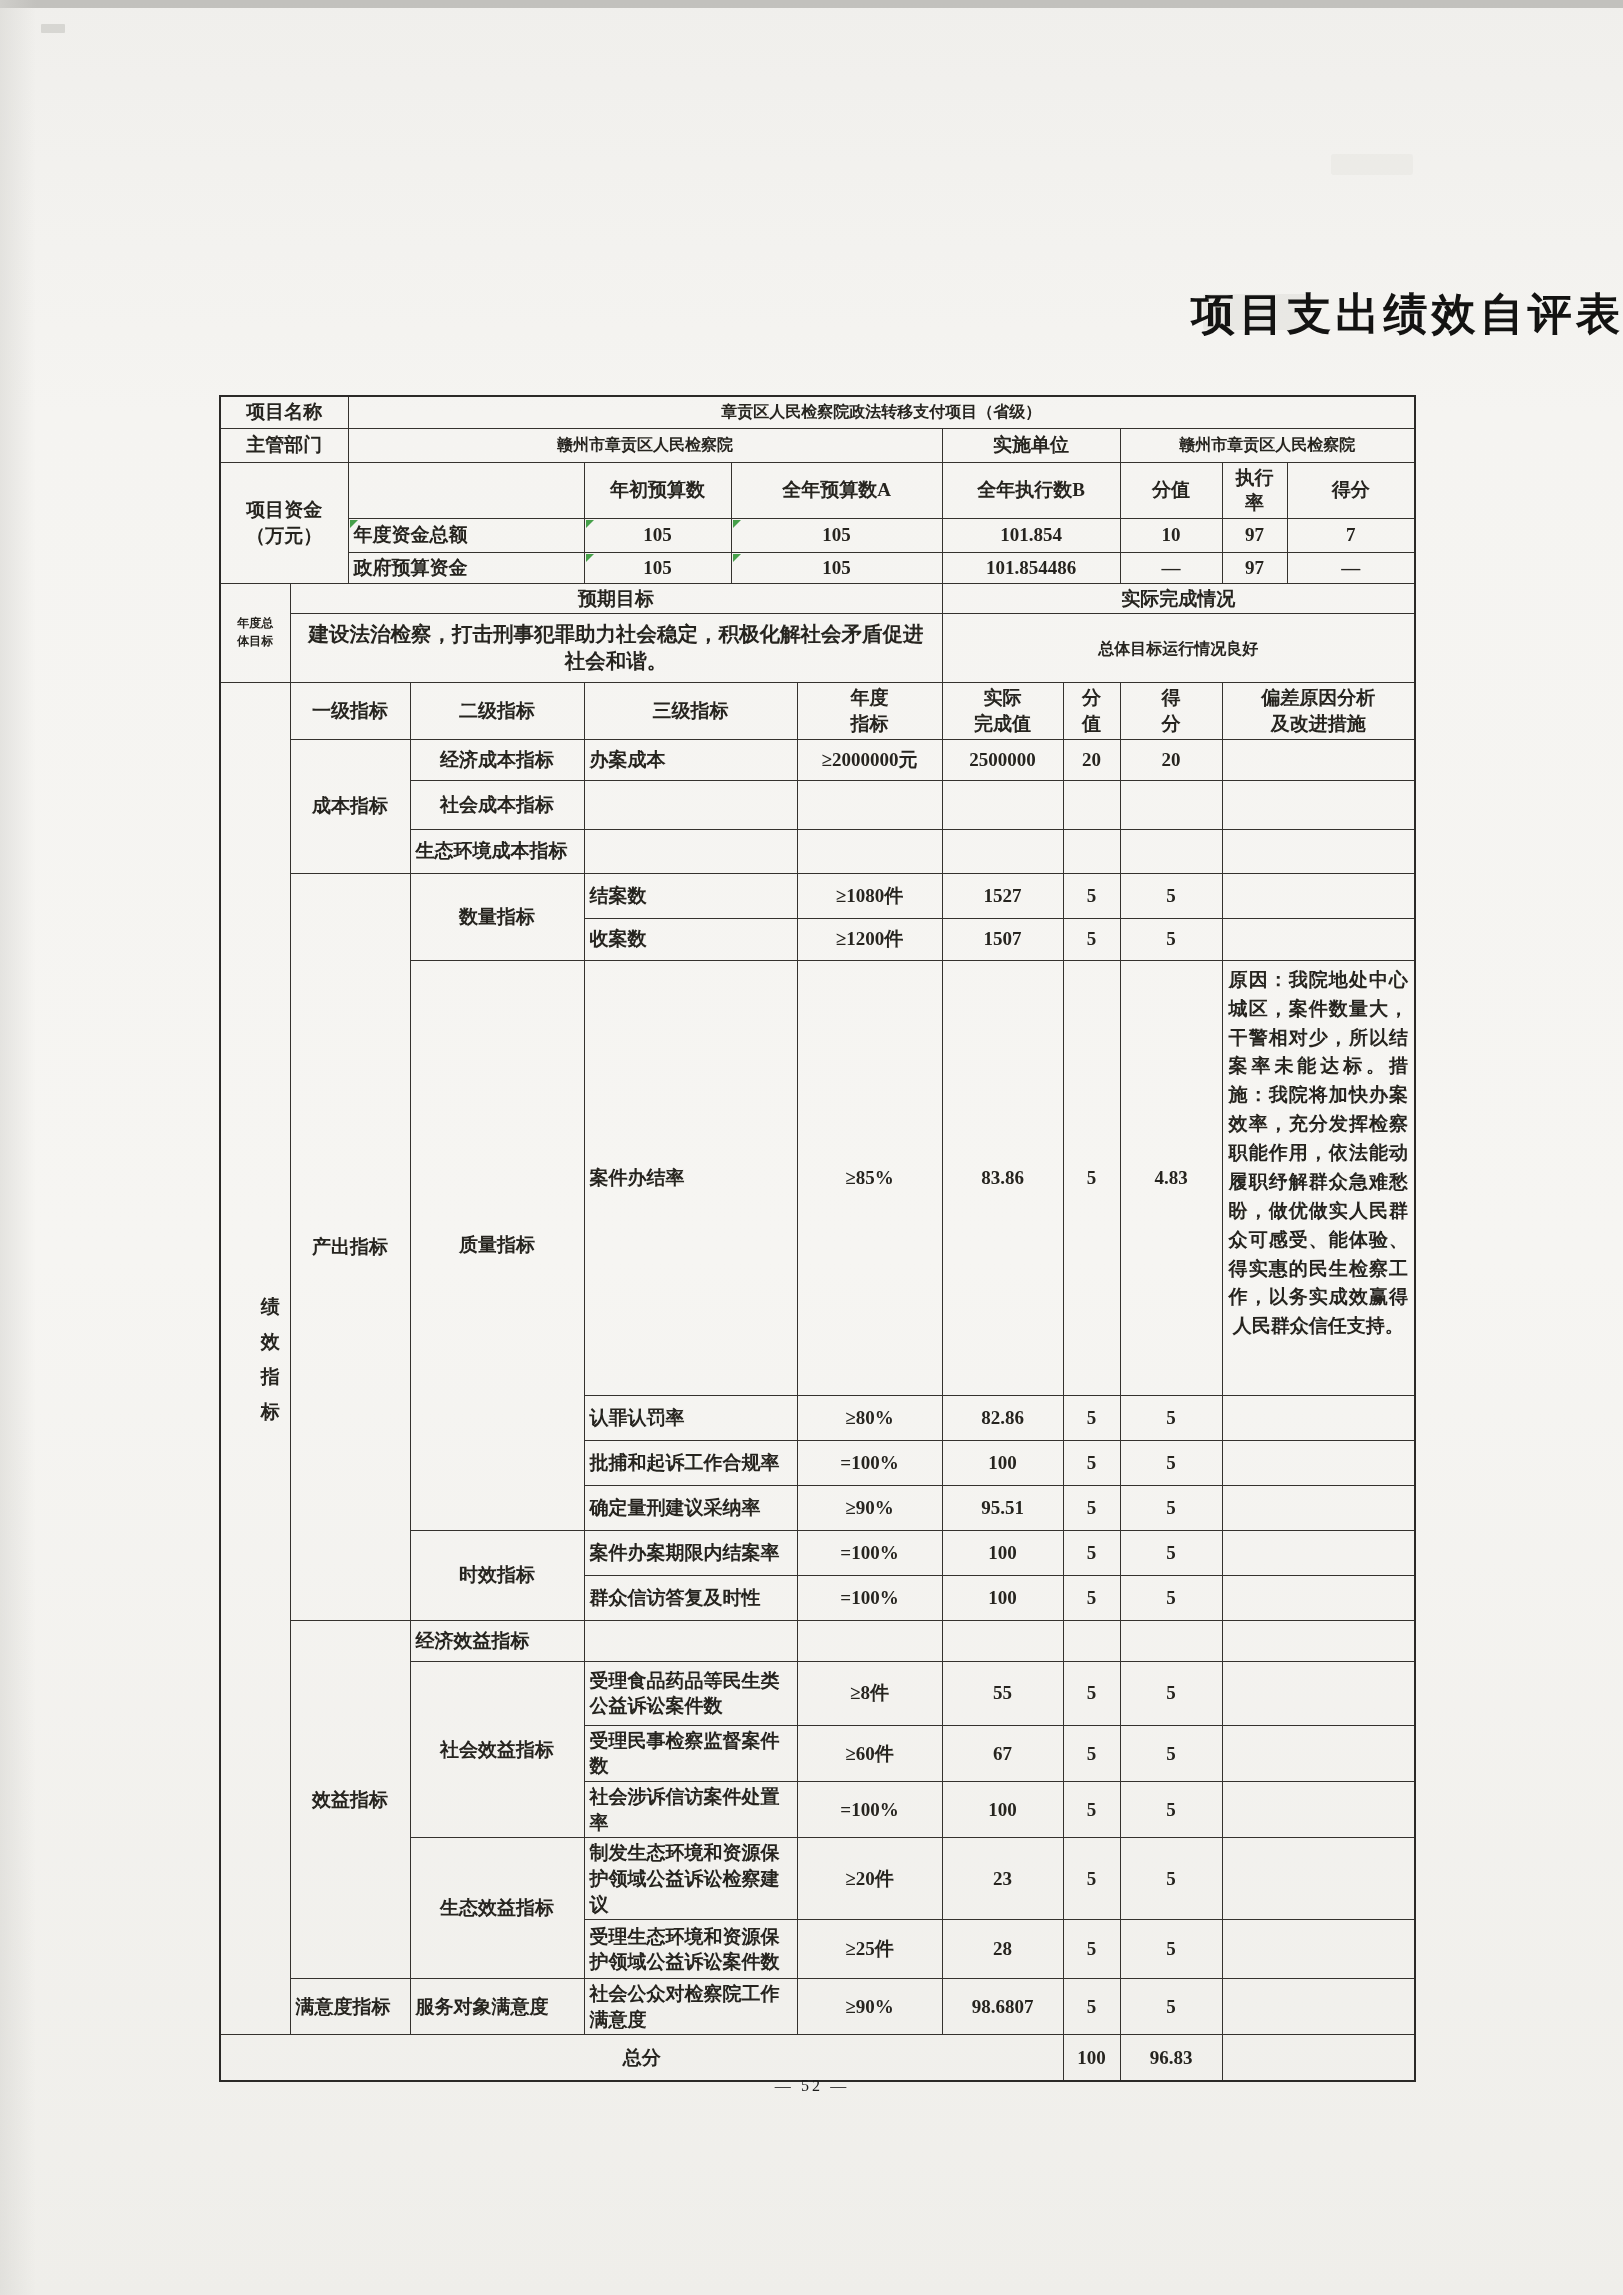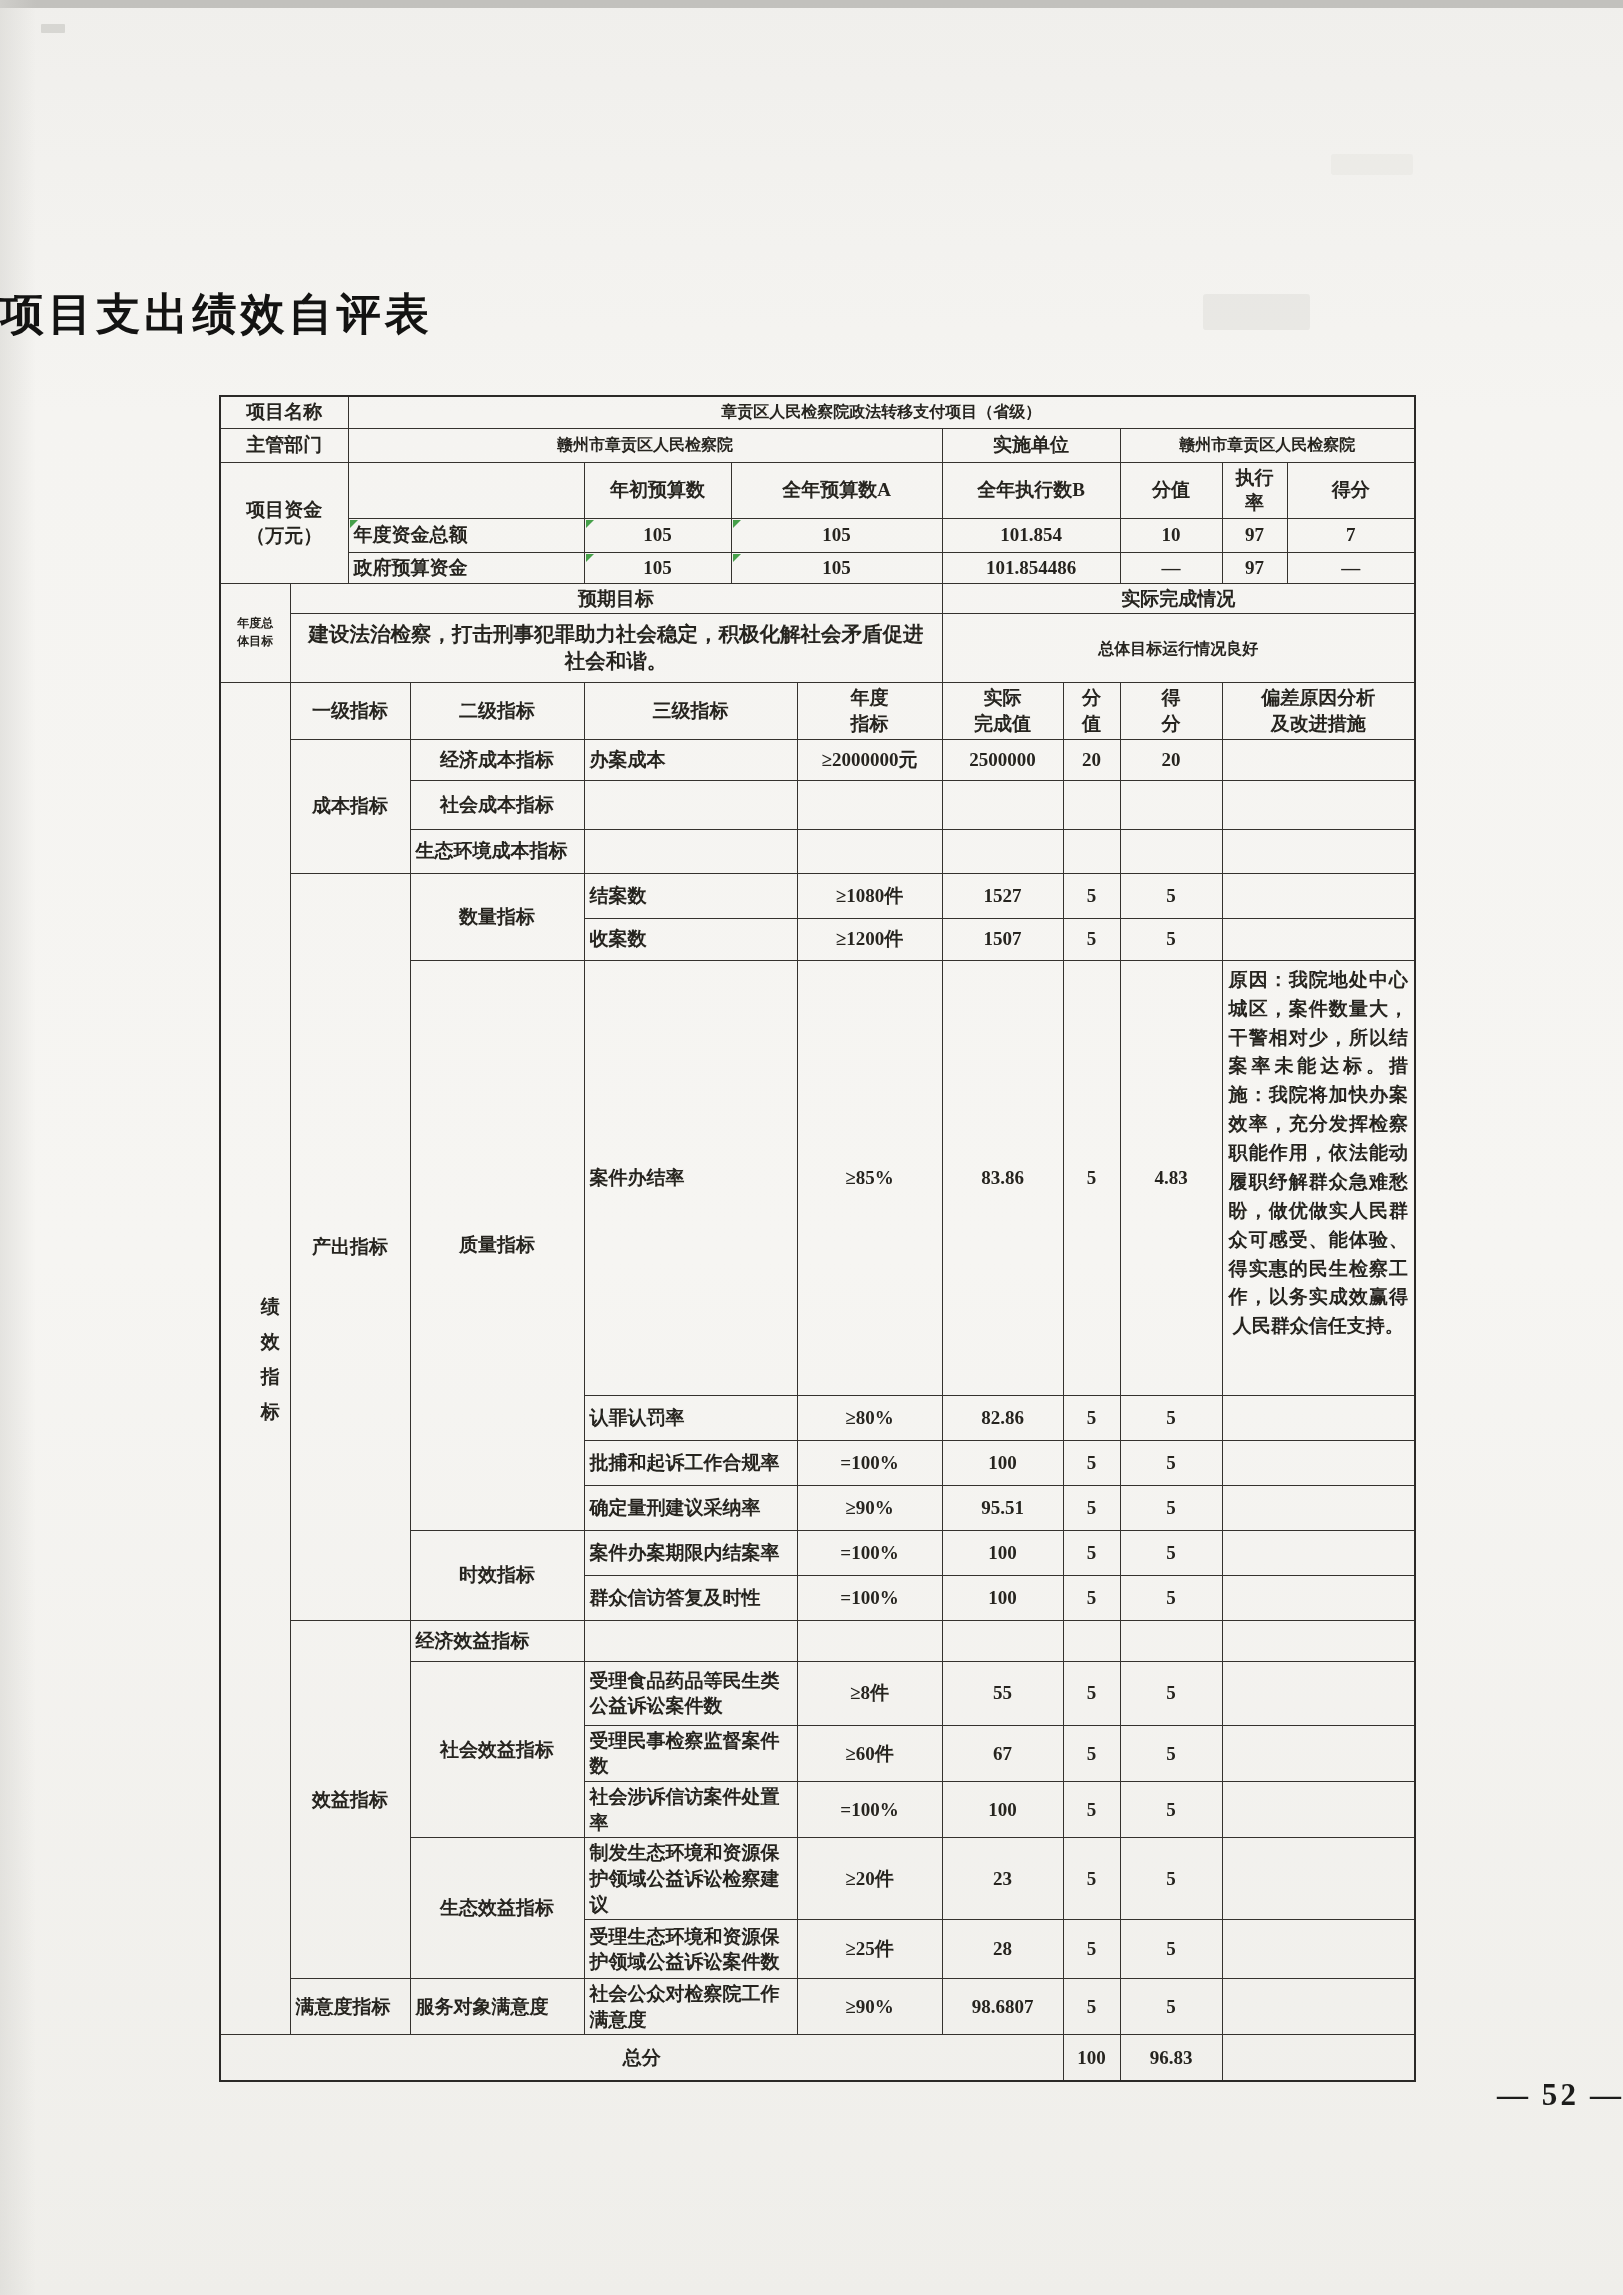--- a/index.html
+++ b/index.html
@@ -13,21 +13,21 @@
     position:absolute;inset:0;
     background:linear-gradient(180deg,#f0efec 0%,#f5f4f1 18%,#f6f5f2 55%,#efeeea 100%);
   }
   .edge-top{position:absolute;left:0;top:0;width:100%;height:8.2px;background:#9c9b98;opacity:.55;}
   .edge-left{position:absolute;left:0;top:0;width:36px;height:100%;background:linear-gradient(90deg,#d8d7d3,rgba(216,215,211,0));opacity:.6;}
   .smudge{position:absolute;background:#b9b8b4;border-radius:3.1px;}
   .s1{left:1203px;top:294px;width:107px;height:36px;opacity:.18;}
   .s2{left:1331px;top:154px;width:82px;height:20.5px;opacity:.10;}
   .s3{left:41px;top:23.5px;width:23.5px;height:9.2px;opacity:.45;border-radius:1px;}
   .title{
-    position:absolute;top:285px;left:0;width:100%;text-align:left;
+    position:absolute;top:285px;left:0;width:100%;text-align:right;
     font-size:44px;font-weight:700;letter-spacing:4.1px;color:#131312;
   }
   .subtitle{
     position:absolute;top:366px;left:0;width:100%;text-align:center;
     font-size:16px;font-weight:600;letter-spacing:1.5px;color:#26241f;
   }
   table.form{
     position:absolute;left:219px;top:395px;width:1196px;
     border-collapse:collapse;table-layout:fixed;
     border:2.6px solid #2b2927;
@@ -47,22 +47,22 @@
     text-align:justify;text-align-last:center;font-size:19px;line-height:1.52;
     padding:5.1px 6.1px;vertical-align:top;margin-top:12px;
   }
   .v2 span{display:inline-block;width:40px;font-size:12px;line-height:1.5;}
   .v1 span{display:inline-block;width:20.5px;font-size:19px;line-height:1.85;margin-left:30px;}
   .tri{
     position:absolute;top:1.5px;left:1.5px;width:0;height:0;
     border-top:8.7px solid #46a04a;border-right:8.7px solid transparent;
   }
   .footer{
-    position:absolute;top:2077px;left:0;width:100%;text-align:right;
-    font-size:31px;font-weight:700;letter-spacing:3.1px;color:#1c1c1b;
+    position:absolute;top:2077px;left:0;width:100%;text-align:center;
+    font-size:16px;font-weight:400;letter-spacing:3.1px;color:#1c1c1b;
   }
 </style>
 </head>
 <body>
 
 <div class="page">
   <div class="edge-top"></div>
   <div class="edge-left"></div>
   <div class="smudge s1"></div>
   <div class="smudge s2"></div>

